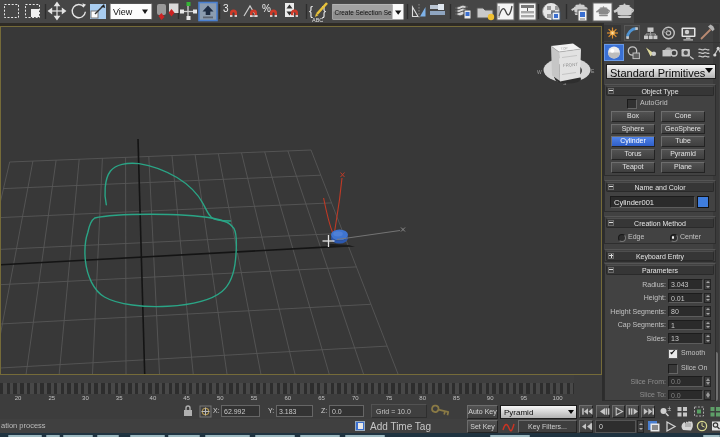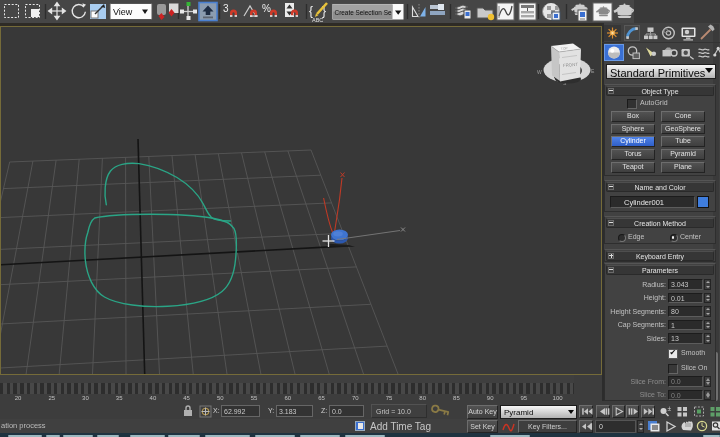--- a/index.html
+++ b/index.html
@@ -297,21 +297,21 @@
 <div class="ab btn3d" style="left:611px;top:136px;width:44px;height:10.5px;line-height:8.5px;background:linear-gradient(#4f82e8,#2f5fc8);color:#fff;">Cylinder</div>
 <div class="ab btn3d" style="left:661px;top:136px;width:44px;height:10.5px;line-height:8.5px;">Tube</div>
 <div class="ab btn3d" style="left:611px;top:149px;width:44px;height:10.5px;line-height:8.5px;">Torus</div>
 <div class="ab btn3d" style="left:661px;top:149px;width:44px;height:10.5px;line-height:8.5px;">Pyramid</div>
 <div class="ab btn3d" style="left:611px;top:162px;width:44px;height:10.5px;line-height:8.5px;">Teapot</div>
 <div class="ab btn3d" style="left:661px;top:162px;width:44px;height:10.5px;line-height:8.5px;">Plane</div>
 <div class="ab" style="left:604px;top:180px;width:112px;height:32px;background:#424242;border:1px solid #2e2e2e;border-top-color:#555;box-sizing:border-box"></div>
 <div class="ab hdr" style="left:605px;top:182px;width:108px;height:10px;line-height:9px;margin-left:1px">Name and Color</div>
 <div class="ab" style="left:608px;top:184px;width:6px;height:6px;background:#3e3e3e;border:1px solid #6a6a6a;box-sizing:border-box"></div>
 <div class="ab" style="left:609px;top:186.2px;width:4px;height:1px;background:#dedede"></div>
-<div class="ab fld" style="left:610px;top:195.5px;width:85px;height:12.5px;line-height:11px;padding-left:13px;font-size:7.5px;color:#e8e8e8">Cylinder001</div>
+<div class="ab fld" style="left:610px;top:195.5px;width:85px;height:12.5px;line-height:11px;padding-left:3px;font-size:7.5px;color:#e8e8e8">Cylinder001</div>
 <div class="ab" style="left:697px;top:195.5px;width:12px;height:12.5px;background:#3f7ddd;border:1px solid #111;box-sizing:border-box"></div>
 <div class="ab" style="left:604px;top:216px;width:112px;height:28px;background:#424242;border:1px solid #2e2e2e;border-top-color:#555;box-sizing:border-box"></div>
 <div class="ab hdr" style="left:605px;top:218px;width:108px;height:10px;line-height:9px;margin-left:1px">Creation Method</div>
 <div class="ab" style="left:608px;top:220px;width:6px;height:6px;background:#3e3e3e;border:1px solid #6a6a6a;box-sizing:border-box"></div>
 <div class="ab" style="left:609px;top:222.2px;width:4px;height:1px;background:#dedede"></div>
 <div class="ab" style="left:618px;top:234px;width:6px;height:6px;border-radius:50%;background:#2e2e2e;border:1px solid #191919;border-bottom-color:#777;border-right-color:#777"></div>
 <div class="ab lab" style="left:628px;top:233px;">Edge</div>
 <div class="ab" style="left:670px;top:234px;width:6px;height:6px;border-radius:50%;background:#2e2e2e;border:1px solid #191919;border-bottom-color:#777;border-right-color:#777"></div>
 <div class="ab" style="left:671.5px;top:235.8px;width:2.8px;height:2.8px;border-radius:50%;background:#f0f0f0"></div>
 <div class="ab lab" style="left:680px;top:233px;">Center</div>

